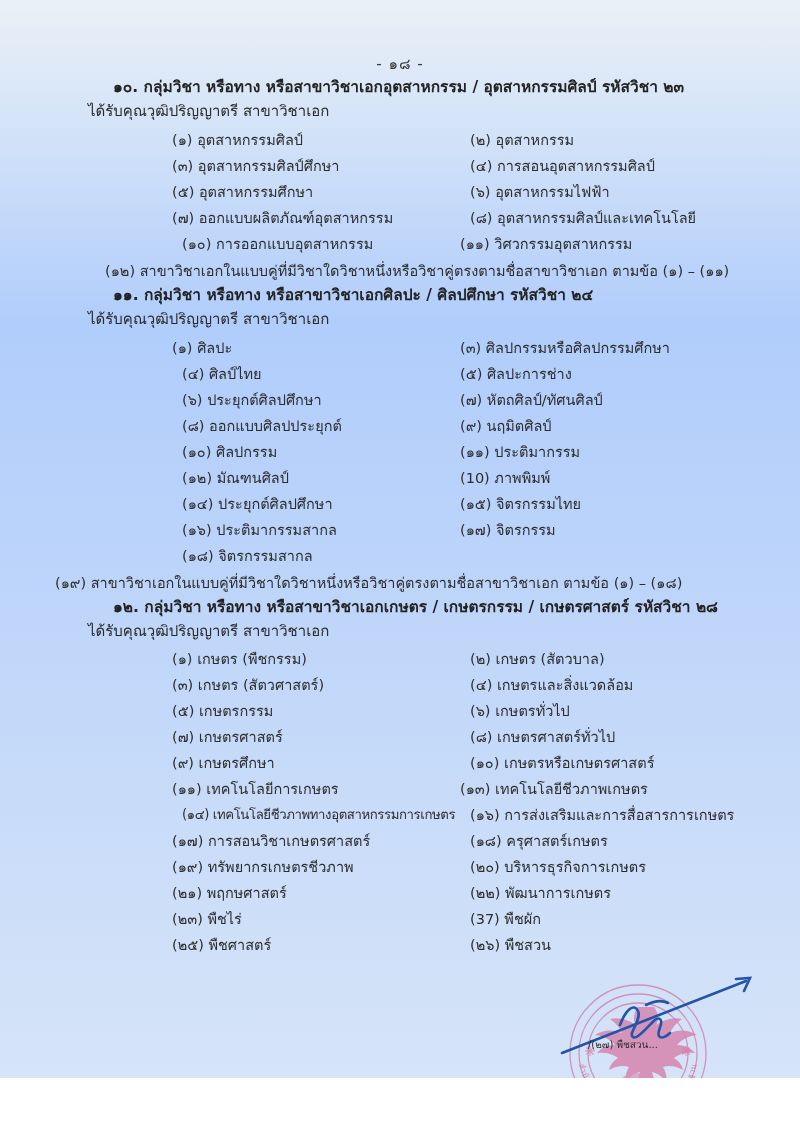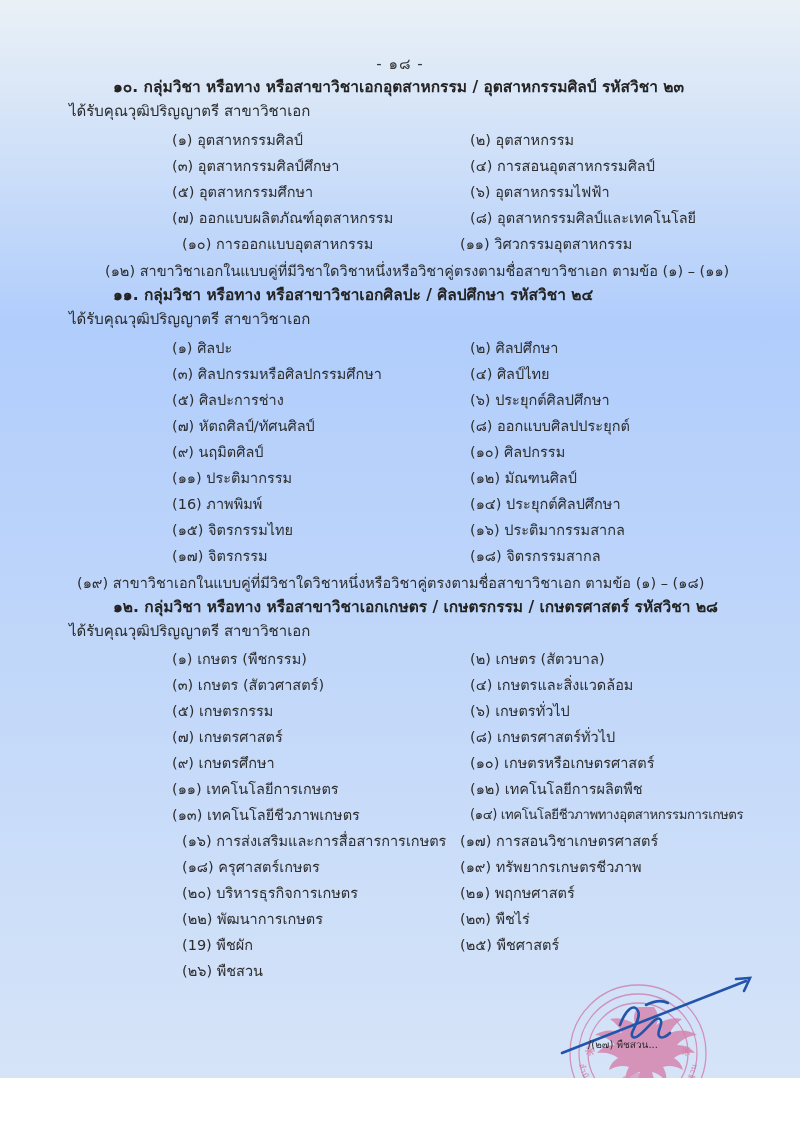--- a/index.html
+++ b/index.html
@@ -47,21 +47,21 @@
     font-size: 15.5px;
     font-weight: bold;
     color: #232323;
     padding-left: 114px;
     text-indent: -1px;
     line-height: 1.5;
   }
   .section-subheading {
     font-size: 15px;
     color: #2b2b2b;
-    padding-left: 69px;
+    padding-left: 88px;
     line-height: 1.5;
     margin-top: 1px;
   }
 
   .items {
     margin-top: 4px;
     padding-left: 172px;
     display: grid;
     grid-template-columns: 288px 1fr;
     column-gap: 0px;
@@ -83,21 +83,21 @@
 
   .trailing-line {
     font-size: 14.5px;
     line-height: 26px;
     color: #2d2d2d;
     padding-left: 105px;
     margin-top: 1px;
     white-space: nowrap;
   }
   .trailing-line.indent-b {
-    padding-left: 77px;
+    padding-left: 55px;
   }
 
   
   .stamp-area {
     position: absolute;
     left: 540px;
     top: 965px;
     width: 230px;
     height: 170px;
     z-index: 2;
@@ -159,32 +159,31 @@
         <div class="item col-right"></div>
       </div>
       <div class="trailing-line">(๑๒) สาขาวิชาเอกในแบบคู่ที่มีวิชาใดวิชาหนึ่งหรือวิชาคู่ตรงตามชื่อสาขาวิชาเอก ตามข้อ (๑) – (๑๑)</div>
     </div>
 
     <div class="section">
       <div class="section-heading">๑๑. กลุ่มวิชา หรือทาง หรือสาขาวิชาเอกศิลปะ / ศิลปศึกษา รหัสวิชา ๒๔</div>
       <div class="section-subheading">ได้รับคุณวุฒิปริญญาตรี  สาขาวิชาเอก</div>
       <div class="items">
         <div class="item">(๑) ศิลปะ</div>
-        <div class="item col-right">(๒) ศิลปศึกษา</div>
         <div class="item">(๓) ศิลปกรรมหรือศิลปกรรมศึกษา</div>
         <div class="item col-right">(๔) ศิลป์ไทย</div>
         <div class="item">(๕) ศิลปะการช่าง</div>
         <div class="item col-right">(๖) ประยุกต์ศิลปศึกษา</div>
         <div class="item">(๗) หัตถศิลป์/ทัศนศิลป์</div>
         <div class="item col-right">(๘) ออกแบบศิลปประยุกต์</div>
         <div class="item">(๙) นฤมิตศิลป์</div>
         <div class="item col-right">(๑๐) ศิลปกรรม</div>
         <div class="item">(๑๑) ประติมากรรม</div>
         <div class="item col-right">(๑๒) มัณฑนศิลป์</div>
-        <div class="item">(16) ภาพพิมพ์</div>
+        <div class="item">(10) ภาพพิมพ์</div>
         <div class="item col-right">(๑๔) ประยุกต์ศิลปศึกษา</div>
         <div class="item">(๑๕) จิตรกรรมไทย</div>
         <div class="item col-right">(๑๖) ประติมากรรมสากล</div>
         <div class="item">(๑๗) จิตรกรรม</div>
         <div class="item col-right">(๑๘) จิตรกรรมสากล</div>
       </div>
       <div class="trailing-line indent-b">(๑๙) สาขาวิชาเอกในแบบคู่ที่มีวิชาใดวิชาหนึ่งหรือวิชาคู่ตรงตามชื่อสาขาวิชาเอก ตามข้อ (๑) – (๑๘)</div>
     </div>
 
     <div class="section">
@@ -195,32 +194,31 @@
         <div class="item col-right">(๒) เกษตร (สัตวบาล)</div>
         <div class="item">(๓) เกษตร (สัตวศาสตร์)</div>
         <div class="item col-right">(๔) เกษตรและสิ่งแวดล้อม</div>
         <div class="item">(๕) เกษตรกรรม</div>
         <div class="item col-right">(๖) เกษตรทั่วไป</div>
         <div class="item">(๗) เกษตรศาสตร์</div>
         <div class="item col-right">(๘) เกษตรศาสตร์ทั่วไป</div>
         <div class="item">(๙) เกษตรศึกษา</div>
         <div class="item col-right">(๑๐) เกษตรหรือเกษตรศาสตร์</div>
         <div class="item">(๑๑) เทคโนโลยีการเกษตร</div>
-        <div class="item col-right">(๑๒) เทคโนโลยีการผลิตพืช</div>
         <div class="item">(๑๓) เทคโนโลยีชีวภาพเกษตร</div>
         <div class="item col-right tight">(๑๔) เทคโนโลยีชีวภาพทางอุตสาหกรรมการเกษตร</div>
         <div class="item col-right">(๑๖) การส่งเสริมและการสื่อสารการเกษตร</div>
         <div class="item">(๑๗) การสอนวิชาเกษตรศาสตร์</div>
         <div class="item col-right">(๑๘) ครุศาสตร์เกษตร</div>
         <div class="item">(๑๙) ทรัพยากรเกษตรชีวภาพ</div>
         <div class="item col-right">(๒๐) บริหารธุรกิจการเกษตร</div>
         <div class="item">(๒๑) พฤกษศาสตร์</div>
         <div class="item col-right">(๒๒) พัฒนาการเกษตร</div>
         <div class="item">(๒๓) พืชไร่</div>
-        <div class="item col-right">(19) พืชผัก</div>
+        <div class="item col-right">(37) พืชผัก</div>
         <div class="item">(๒๕) พืชศาสตร์</div>
         <div class="item col-right">(๒๖) พืชสวน</div>
       </div>
     </div>
 
   </div>
 
   <div class="stamp-area">
 
     <div class="seal">

